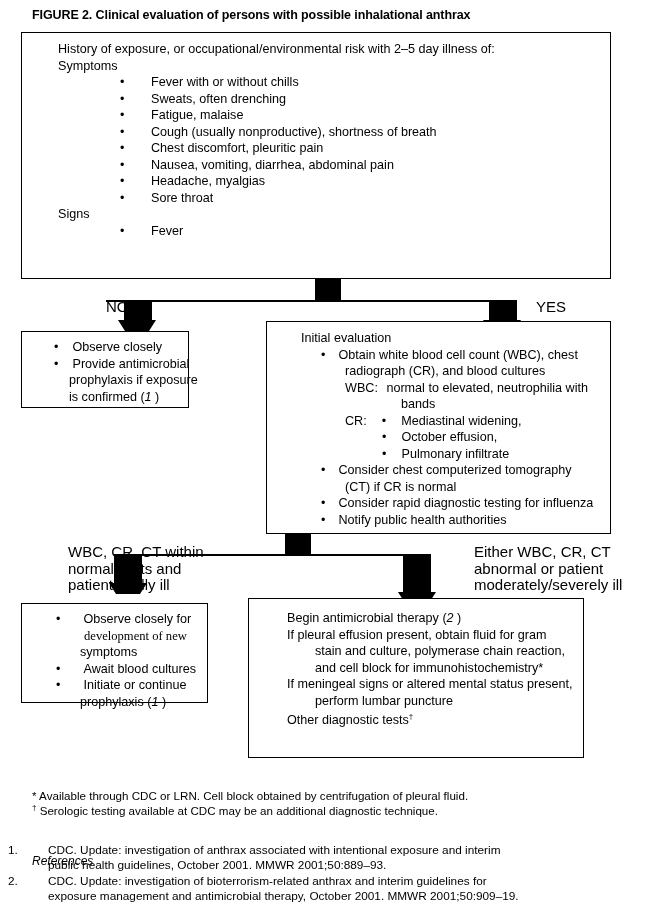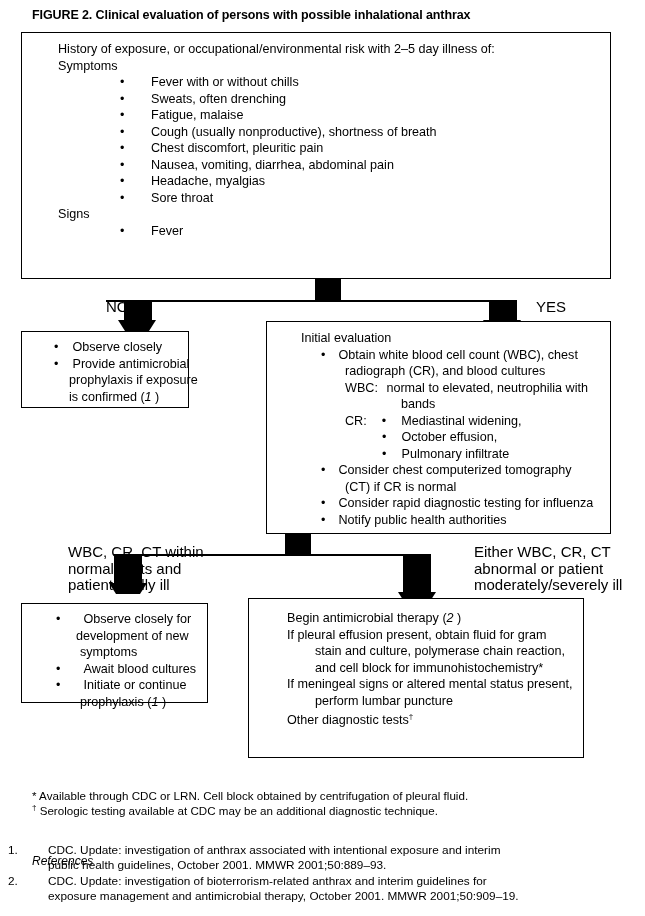--- a/index.html
+++ b/index.html
@@ -152,21 +152,21 @@
   <div>abnormal or patient</div>
   <div>moderately/severely ill</div>
 </div>
 
 <div class="abs box" style="left:21px;top:603px;width:187px;height:100px;">
   <div style="padding:7px 0 0 10px;">
     <div class="ln">
       <span class="bul">•</span>
       <span style="display:inline-block;width:14px;"></span><span>Observe closely for</span>
     </div>
-    <div class="ln" style="margin-left:20px;"><span>development of new</span></div>
+    <div class="ln" style="margin-left:28px;font-family:Liberation Serif, serif;"><span>development of new</span></div>
     <div class="ln" style="margin-left:24px;"><span>symptoms</span></div>
     <div class="ln">
       <span class="bul">•</span>
       <span style="display:inline-block;width:14px;"></span><span>Await blood cultures</span>
     </div>
     <div class="ln">
       <span class="bul">•</span>
       <span style="display:inline-block;width:14px;"></span><span>Initiate or continue</span>
     </div>
     <div class="ln" style="margin-left:24px;"><span>prophylaxis (</span><span class="i">1</span><span> )</span></div>

